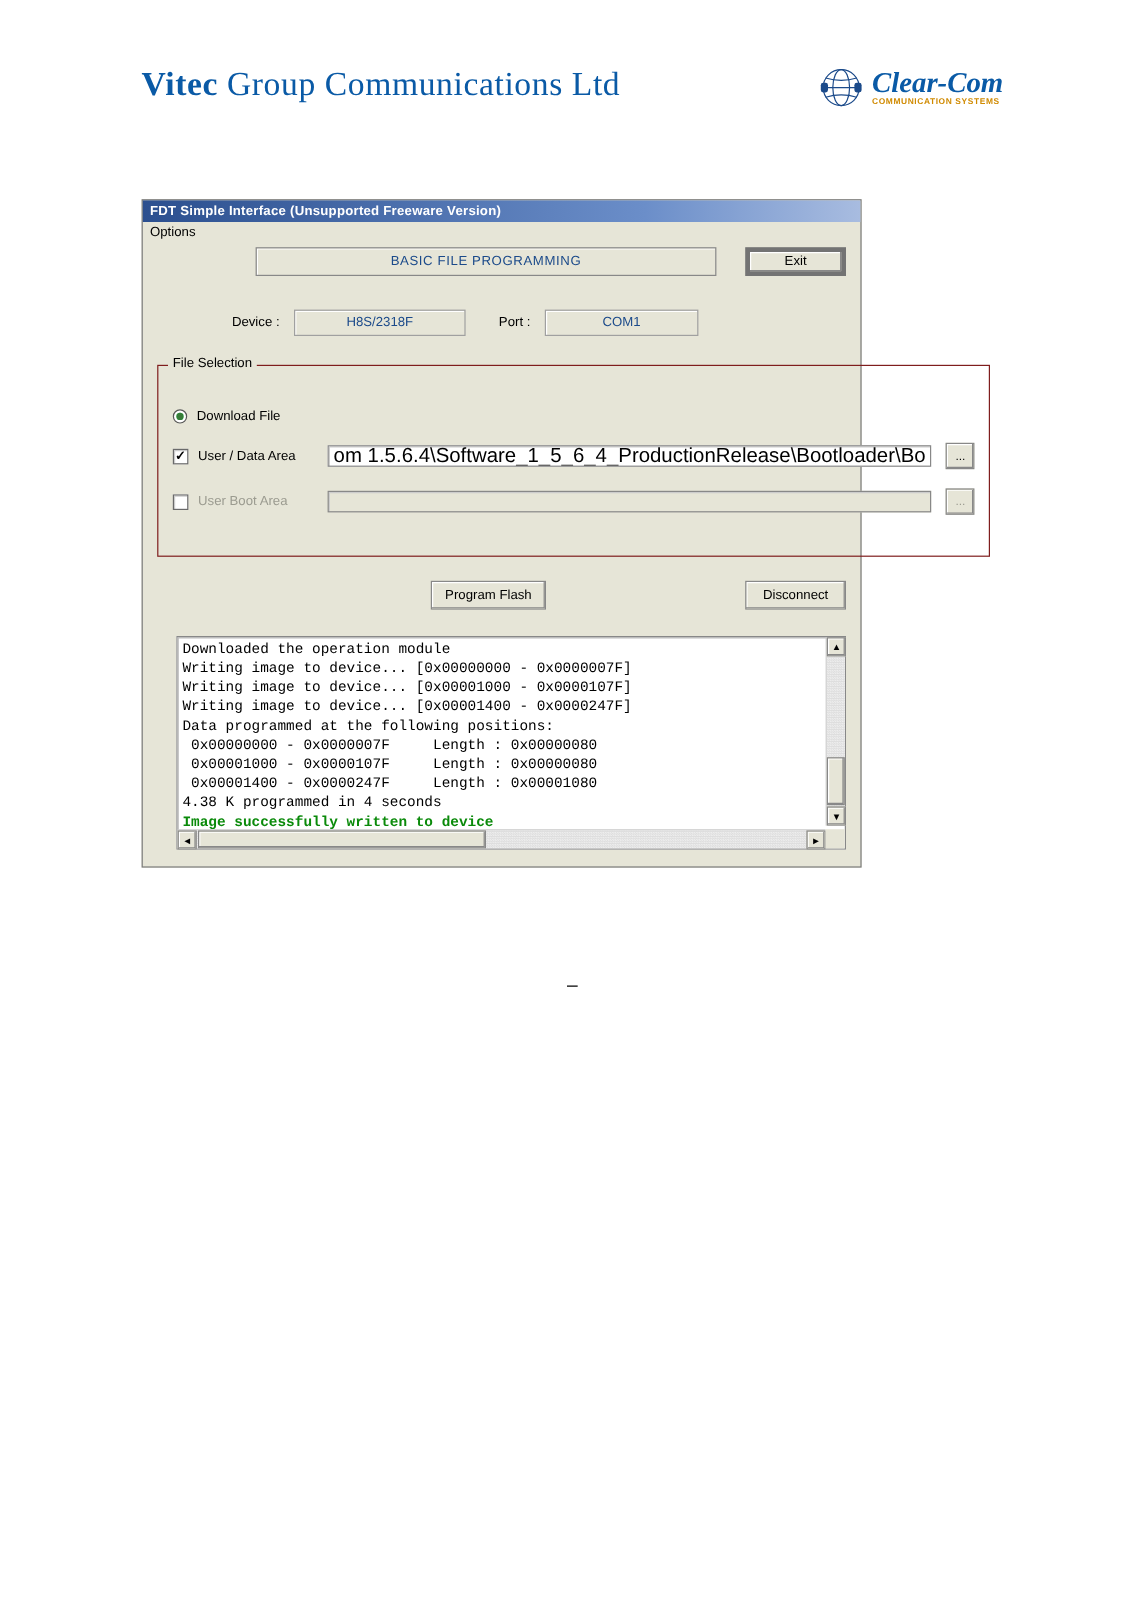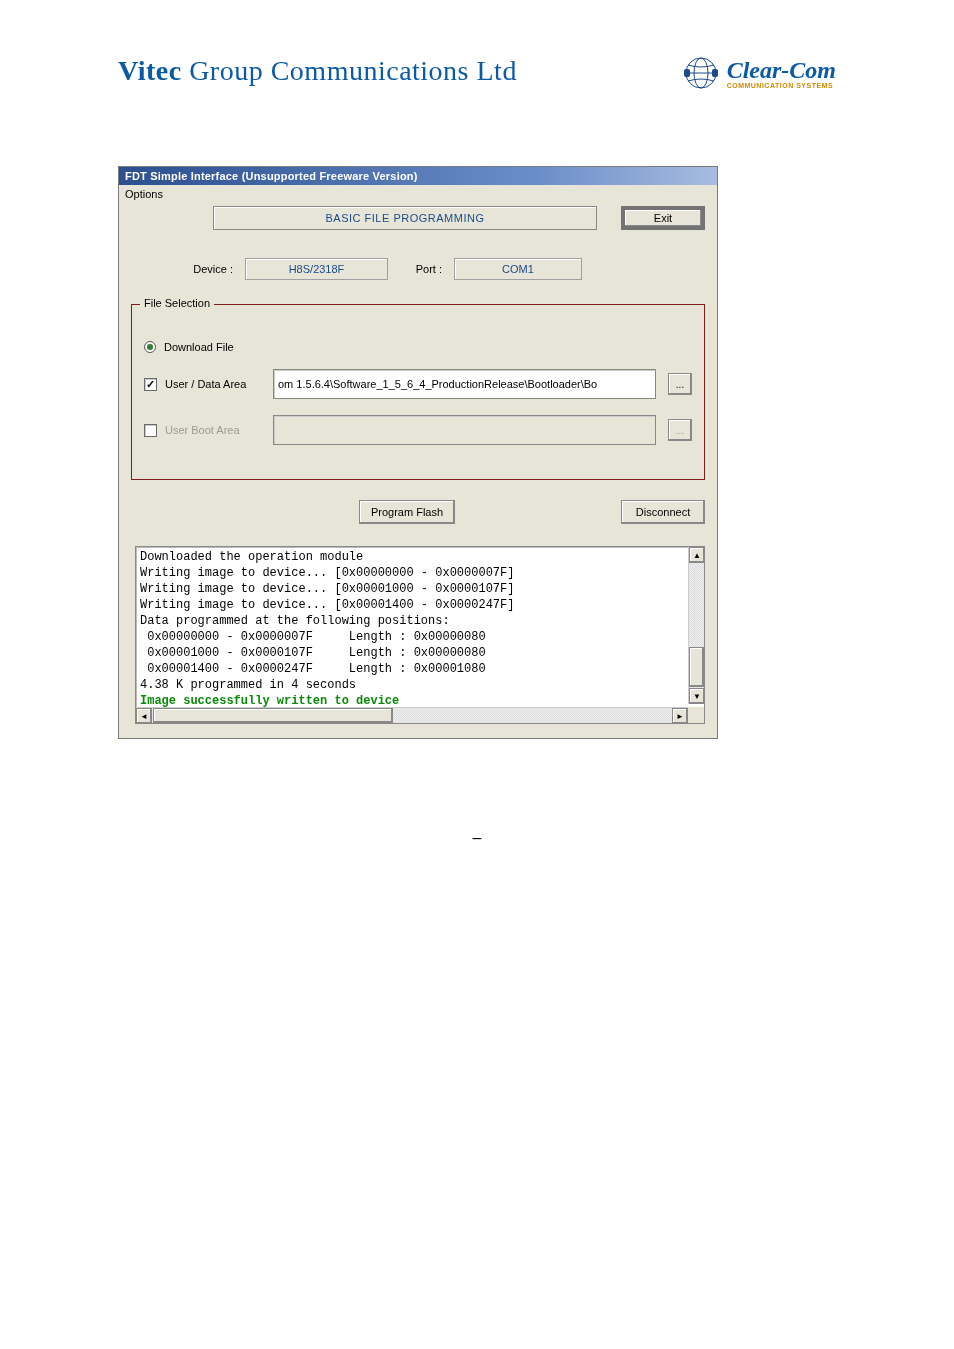--- a/index.html
+++ b/index.html
@@ -164,30 +164,30 @@
     content: "✓";
     font-size: 11px;
     line-height: 1;
     color: #000;
     font-weight: bold;
   }
   .chk-label { flex: none; width: 100px; }
   .chk-label.disabled { color: #9b9b90; }
   .path-field {
     flex: 1;
-    height: 30px;
+    height: 18px;
     border: 1px solid #888;
     background: #fff;
     box-shadow: inset 1px 1px 0 #ccc;
     padding: 0 4px;
     display: flex;
     align-items: center;
     overflow: hidden;
     white-space: nowrap;
-    font-size: 11px;
+    font-size: 17px;
   }
   .path-field.disabled { background: #e6e5d7; }
   .browse-btn {
     width: 24px;
     height: 22px;
     border: 1px solid #888;
     background: #e6e5d7;
     box-shadow: inset -1px -1px 0 #888, inset 1px 1px 0 #fff;
     display: flex; align-items: center; justify-content: center;
     margin-left: 4px;
@@ -207,21 +207,21 @@
     background: #e6e5d7;
     box-shadow: inset -1px -1px 0 #888, inset 1px 1px 0 #fff;
     display: flex; align-items: center; justify-content: center;
     padding: 0 10px;
     cursor: pointer;
   }
   .prog-btn { margin-left: 228px; width: 96px; }
   .disc-btn { margin-left: auto; width: 84px; }
 
   .log-wrap {
-    margin: 0 12px 4px 16px;
+    margin: 0 12px 4px 28px;
     position: relative;
   }
   .log {
     border: 1px solid #888;
     background: #fff;
     box-shadow: inset 1px 1px 0 #bbb;
     font-family: "Courier New", monospace;
     font-size: 12px;
     line-height: 16px;
     padding: 2px 4px 2px 4px;

